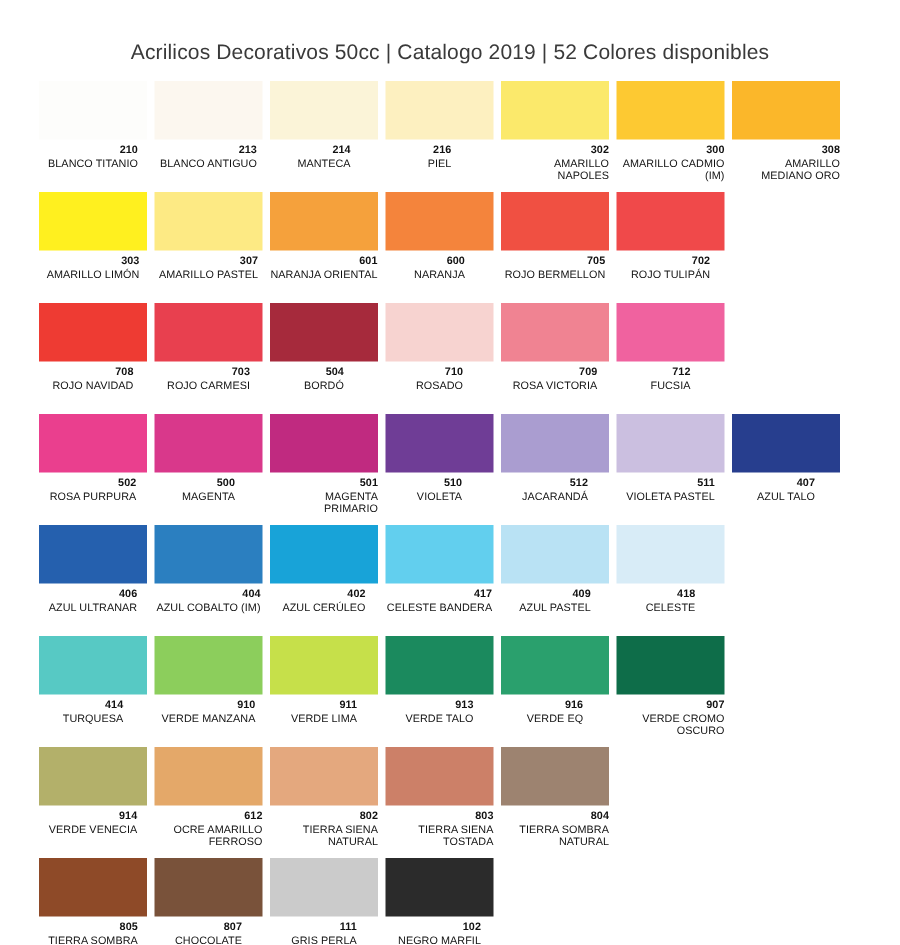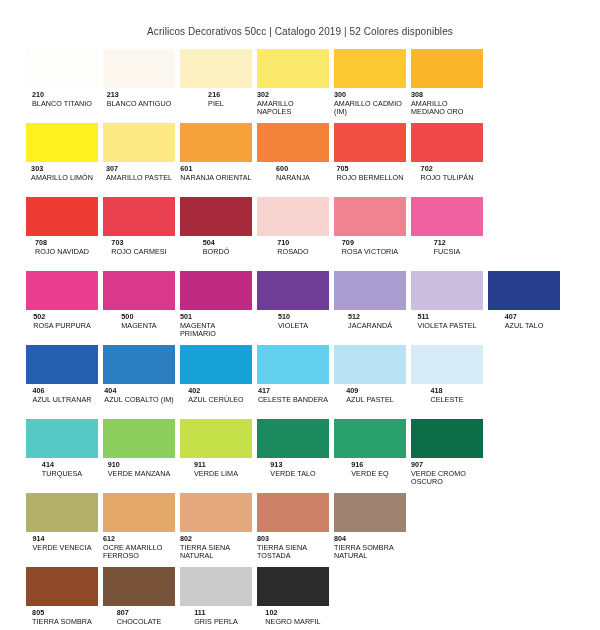--- a/index.html
+++ b/index.html
@@ -15,21 +15,21 @@
     overflow: hidden;
   }
   #page {
     position: relative;
     width: 600px;
     height: 630px;
     background: #ffffff;
   }
   #header {
     text-align: center;
-    font-size: 10px;
+    font-size: 14px;
     color: #3a3a3a;
     letter-spacing: 0.1px;
     padding-top: 26px;
     padding-bottom: 6px;
     white-space: nowrap;
   }
   #grid {
     padding: 6px 26px 0 26px;
   }
   .row {
@@ -47,21 +47,21 @@
   .cell:last-child { margin-right: 0; }
   .swatch {
     width: 72px;
     height: 39px;
     display: block;
   }
   .caption {
     margin-top: 3px;
     font-size: 7.2px;
     line-height: 8.6px;
-    text-align: left;
+    text-align: right;
     font-weight: bold;
     color: #111111;
     letter-spacing: 0.05px;
     text-transform: uppercase;
     min-height: 26px;
   }
   .caption .code {
     display: block;
     font-weight: bold;
   }
@@ -87,20 +87,27 @@
           </div>
         </div>
         <div class="cell">
           <div class="swatch" style="background: rgb(252, 247, 239);"></div>
           <div class="caption">
             <span class="code">213</span>
             <span class="nm">BLANCO ANTIGUO</span>
           </div>
         </div>
         <div class="cell">
+          <div class="swatch" style="background: rgb(251, 244, 216);"></div>
+          <div class="caption">
+            <span class="code">214</span>
+            <span class="nm">MANTECA</span>
+          </div>
+        </div>
+        <div class="cell">
           <div class="swatch" style="background: rgb(253, 240, 192);"></div>
           <div class="caption">
             <span class="code">216</span>
             <span class="nm">PIEL</span>
           </div>
         </div>
         <div class="cell">
           <div class="swatch" style="background: rgb(251, 233, 107);"></div>
           <div class="caption">
             <span class="code">302</span>

